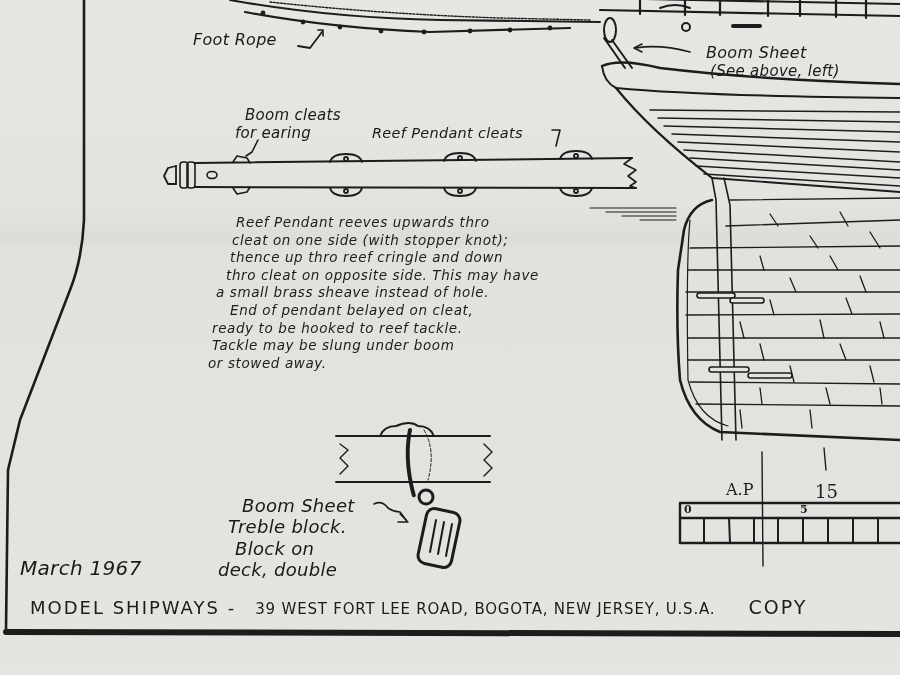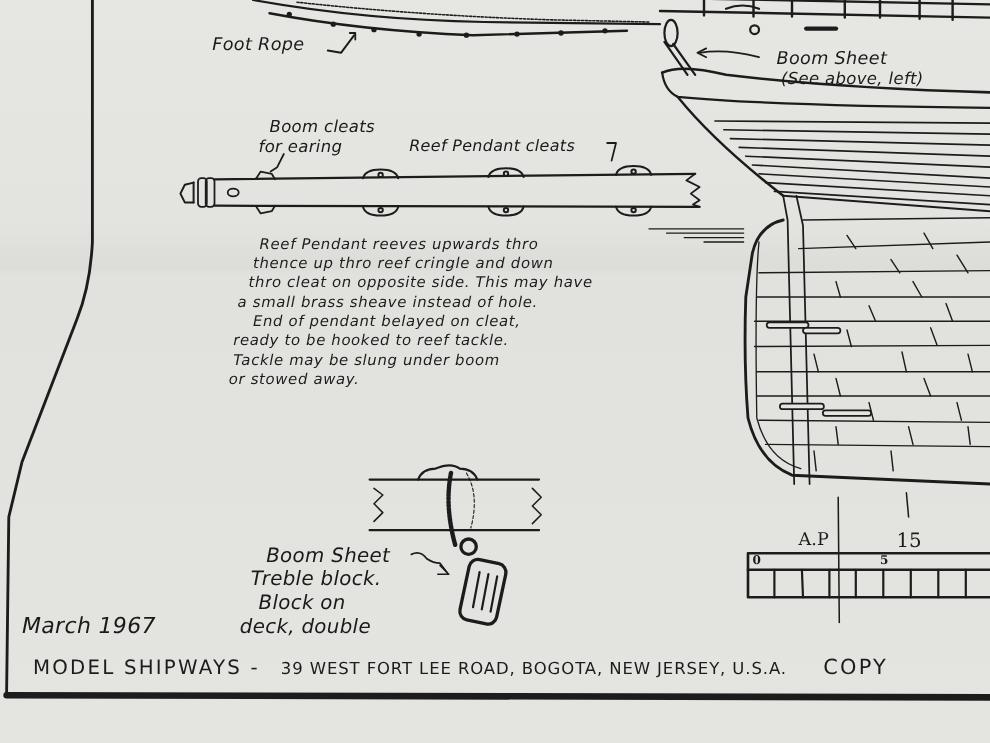--- a/index.html
+++ b/index.html
@@ -164,20 +164,21 @@
 
   <div class="lbl" style="left:706px; top:43px; font-size:16px;">Boom Sheet</div>
   <div class="lbl" style="left:710px; top:62px; font-size:15px;">(See above, left)</div>
 
   <div class="lbl" style="left:245px; top:106px; font-size:15px;">Boom cleats</div>
   <div class="lbl" style="left:235px; top:124px; font-size:15px;">for earing</div>
   <div class="lbl" style="left:372px; top:125px; font-size:14.5px;">Reef Pendant cleats</div>
 
   <div class="note">
     <div style="margin-left:14px">Reef Pendant reeves upwards thro</div>
+    <div style="margin-left:10px">cleat on one side (with stopper knot);</div>
     <div style="margin-left:8px">thence up thro reef cringle and down</div>
     <div style="margin-left:4px">thro cleat on opposite side. This may have</div>
     <div style="margin-left:-6px">a small brass sheave instead of hole.</div>
     <div style="margin-left:8px">End of pendant belayed on cleat,</div>
     <div style="margin-left:-10px">ready to be hooked to reef tackle.</div>
     <div style="margin-left:-10px">Tackle may be slung under boom</div>
     <div style="margin-left:-14px">or stowed away.</div>
   </div>
 
   <div class="lbl" style="left:242px; top:495px; font-size:18px;">Boom Sheet</div>

